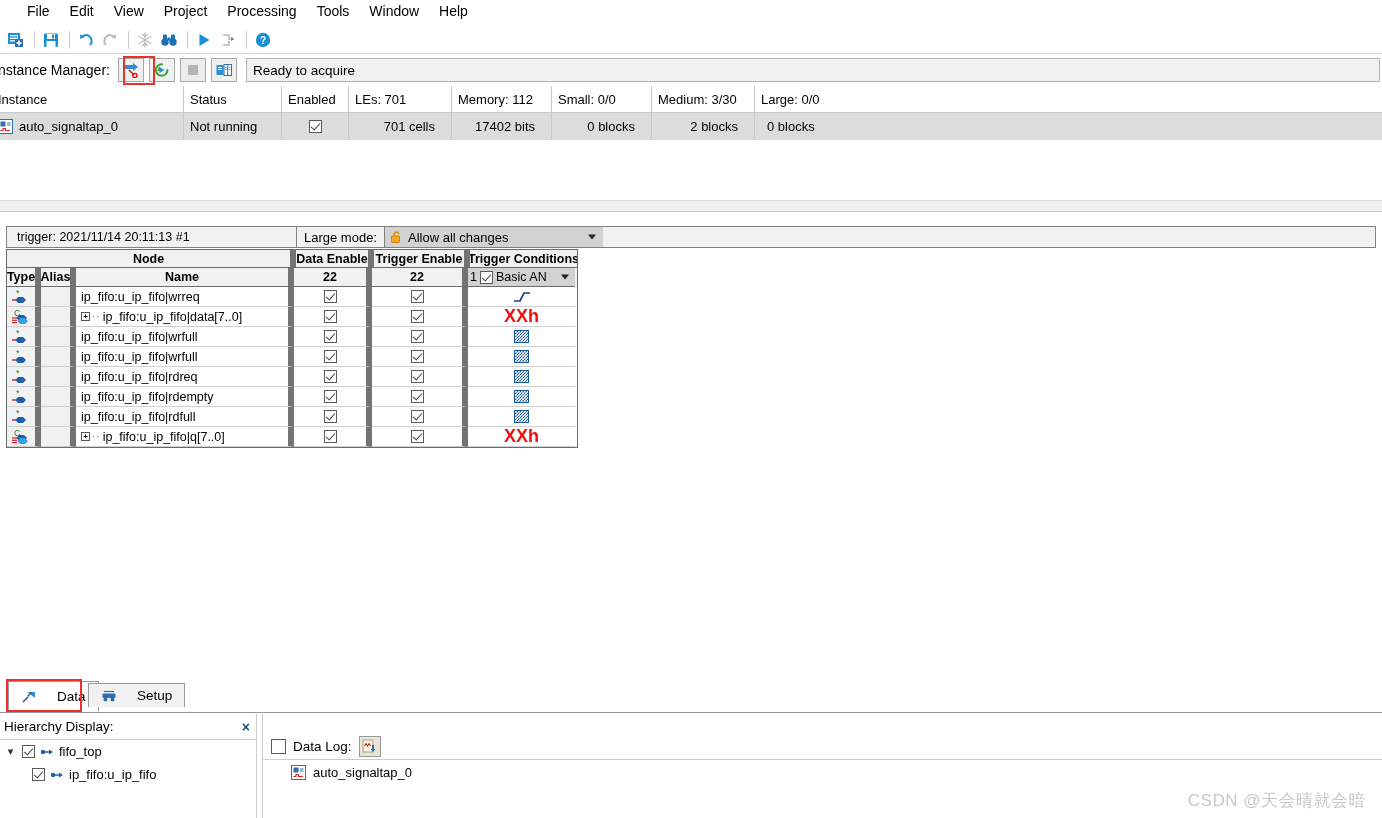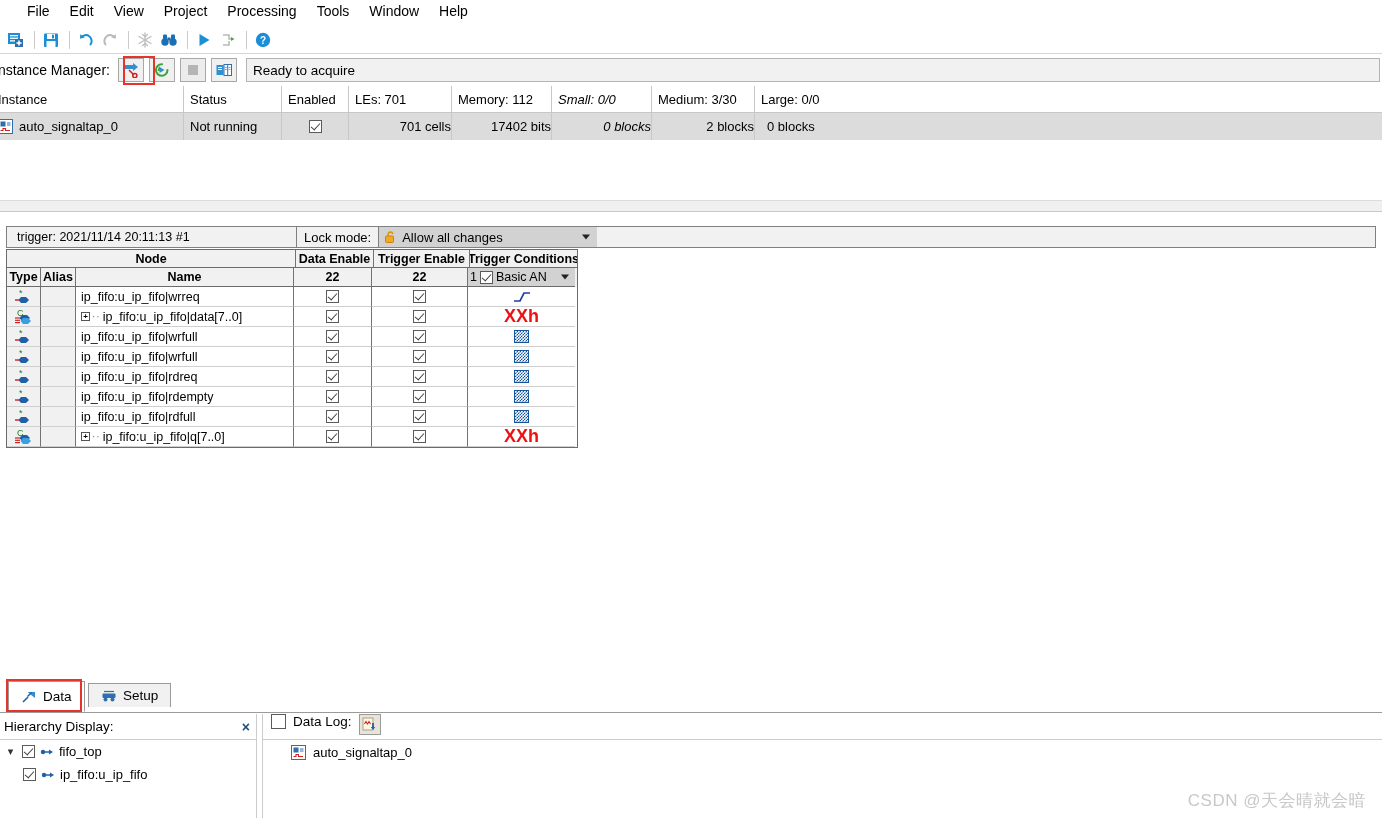--- a/index.html
+++ b/index.html
@@ -66,27 +66,27 @@
     font-size: 13px;
   }
   .inst-row { display: flex; height: 27px; align-items: stretch; }
   .inst-head { background: #ffffff; border-bottom: 1px solid #c8c8c8; }
   .inst-body { background: #dcdcdc; }
   .inst-cell {
     display: flex; align-items: center; padding-left: 6px;
     border-right: 1px solid #c8c8c8; overflow: hidden; white-space: nowrap;
   }
   .inst-cell.ctr { justify-content: center; padding-left: 0; }
-  .inst-cell.rgt { justify-content: flex-end; padding-right: 0; }
+  .inst-cell.rgt { justify-content: flex-end; padding-right: 16px; }
   .c-instance { width: 192px; margin-left: -8px; }
   .c-status   { width: 98px; }
   .c-enabled  { width: 67px; }
   .c-les      { width: 103px; }
   .c-mem      { width: 100px; }
-  .c-small    { width: 100px; font-style: italic; }
+  .c-small    { width: 100px; }
   .c-medium   { width: 103px; text-align: right; }
   .c-large    { width: 619px; border-right: none; }
   .leftsliver {
     position: absolute; left: 0; top: 86px; width: 3px; height: 41px;
     background: #9fd8e8;
   }
   .cb {
     width: 13px; height: 13px; border: 1px solid #5a5a5a; background: #fff;
     display: inline-flex; align-items: center; justify-content: center;
     position: relative;
@@ -131,21 +131,21 @@
 
   .nodegrid {
     position: absolute; left: 6px; top: 249px; width: 572px;
     border: 1px solid #6b6b6b; background: #fff; font-size: 12.5px;
   }
   .ng-row { display: flex; }
   .ng-h1 { height: 18px; background: #f1f1f1; }
   .ng-h2 { height: 19px; background: #f1f1f1; }
   .ng-d  { height: 20px; background: #ffffff; }
   .ng-c {
-    border-right: 1px solid #737373; display: flex; align-items: center;
+    border-right: 6px solid #737373; display: flex; align-items: center;
     justify-content: center; overflow: hidden; white-space: nowrap;
   }
   .ng-h1 .ng-c, .ng-h2 .ng-c { border-bottom: 1px solid #6b6b6b; font-weight: bold; }
   .ng-d .ng-c { border-bottom: 1px solid #cfcfcf; }
   .w-type { width: 34px; }
   .w-alias { width: 35px; }
   .w-name { width: 218px; justify-content: flex-start; padding-left: 5px; }
   .w-node { width: 289px; }
   .w-de { width: 78px; }
   .w-te { width: 96px; }
@@ -179,21 +179,21 @@
   }
   .dots { letter-spacing: 1px; color: #777; margin-right: 2px; font-size: 10px; }
 
   
   .tabstrip {
     position: absolute; left: 0; top: 679px; width: 1382px; height: 34px;
     border-bottom: 1px solid #9a9a9a;
   }
   .tab {
     position: absolute; top: 2px; height: 31px; display: flex;
-    align-items: center; gap: 6px; padding: 0 12px;
+    align-items: center; gap: 20px; padding: 0 12px;
     border: 1px solid #9a9a9a; border-bottom: none; font-size: 13.5px;
   }
   .tab.sel { background: #ffffff; border-bottom: 1px solid #ffffff; }
   .tab.unsel { background: #f1f1f1; top: 4px; height: 24px; }
   .tab-redbox {
     position: absolute; left: 6px; top: 679px; width: 76px; height: 33px;
     border: 2px solid #e8332a; pointer-events: none;
   }
 
   
@@ -209,22 +209,22 @@
   .hier-item { display: flex; align-items: center; height: 23px; gap: 5px; padding-left: 4px; }
   .chev { width: 13px; display: flex; align-items: center; justify-content: center;
           font-size: 11px; color: #333; }
 
   
   .dlog {
     position: absolute; left: 262px; top: 714px; width: 1120px; height: 104px;
     background: #ffffff; border-left: 1px solid #cccccc;
   }
   .dlog-head {
-    height: 26px; display: flex; gap: 7px; padding-left: 8px;
-    border-bottom: 1px solid #cccccc; font-size: 13.5px;
+    height: 26px; display: flex; align-items: center; gap: 7px; padding-left: 8px;
+    border-bottom: 1px solid #cccccc; font-size: 13.5px; margin-top: 20px;
   }
   .dlog-btn {
     width: 22px; height: 21px; border: 1px solid #9a9a9a; background: #e8e4d8;
     display: flex; align-items: center; justify-content: center;
   }
   .dlog-item { display: flex; align-items: center; gap: 7px; height: 24px; padding-left: 28px; }
 
   .watermark {
     position: absolute; right: 16px; bottom: 6px; color: #c8c8c8;
     font-size: 17px; letter-spacing: 0.5px; user-select: none;
@@ -400,21 +400,21 @@
       <div class="inst-cell c-small rgt">0 blocks</div>
       <div class="inst-cell c-medium rgt">2 blocks</div>
       <div class="inst-cell c-large" style="padding-left:12px;">0 blocks</div>
     </div>
   </div>
 
   <div class="splitter"></div>
 
   <div class="trig-bar">
     <div class="trig-name">trigger: 2021/11/14 20:11:13  #1</div>
-    <div class="lock-label">Lock mode:</div>
+    <div class="lock-label">Large mode:</div>
     <div class="lock-combo">
       <span style="display:inline-flex;margin-right:5px;">
         <svg width="13" height="14" viewBox="0 0 13 14">
           <path d="M4 6 V4 a2.6 2.6 0 0 1 5 0" stroke="#d8980c" stroke-width="1.6" fill="none"></path>
           <rect x="1.5" y="6" width="8" height="6.5" rx="1" fill="#f5a623" stroke="#c8860a"></rect>
         </svg>
       </span>
       <span>Allow all changes</span>
       <span class="arrow"></span>
     </div>
@@ -689,21 +689,21 @@
       <span class="cb on"></span>
       <span style="display:inline-flex;">
         <svg width="14" height="12" viewBox="0 0 14 12">
           <circle cx="3" cy="6" r="2.2" fill="#1f5fa8"></circle>
           <path d="M5 6 L11 6" stroke="#1f5fa8" stroke-width="1.5"></path>
           <path d="M9 3.5 L13 6 L9 8.5 Z" fill="#1f5fa8"></path>
         </svg>
       </span>
       <span>fifo_top</span>
     </div>
-    <div class="hier-item" style="padding-left:23px;">
+    <div class="hier-item" style="padding-left:32px;">
       <span class="cb on"></span>
       <span style="display:inline-flex;">
         <svg width="14" height="12" viewBox="0 0 14 12">
           <circle cx="3" cy="6" r="2.2" fill="#1f5fa8"></circle>
           <path d="M5 6 L11 6" stroke="#1f5fa8" stroke-width="1.5"></path>
           <path d="M9 3.5 L13 6 L9 8.5 Z" fill="#1f5fa8"></path>
         </svg>
       </span>
       <span>ip_fifo:u_ip_fifo</span>
     </div>

